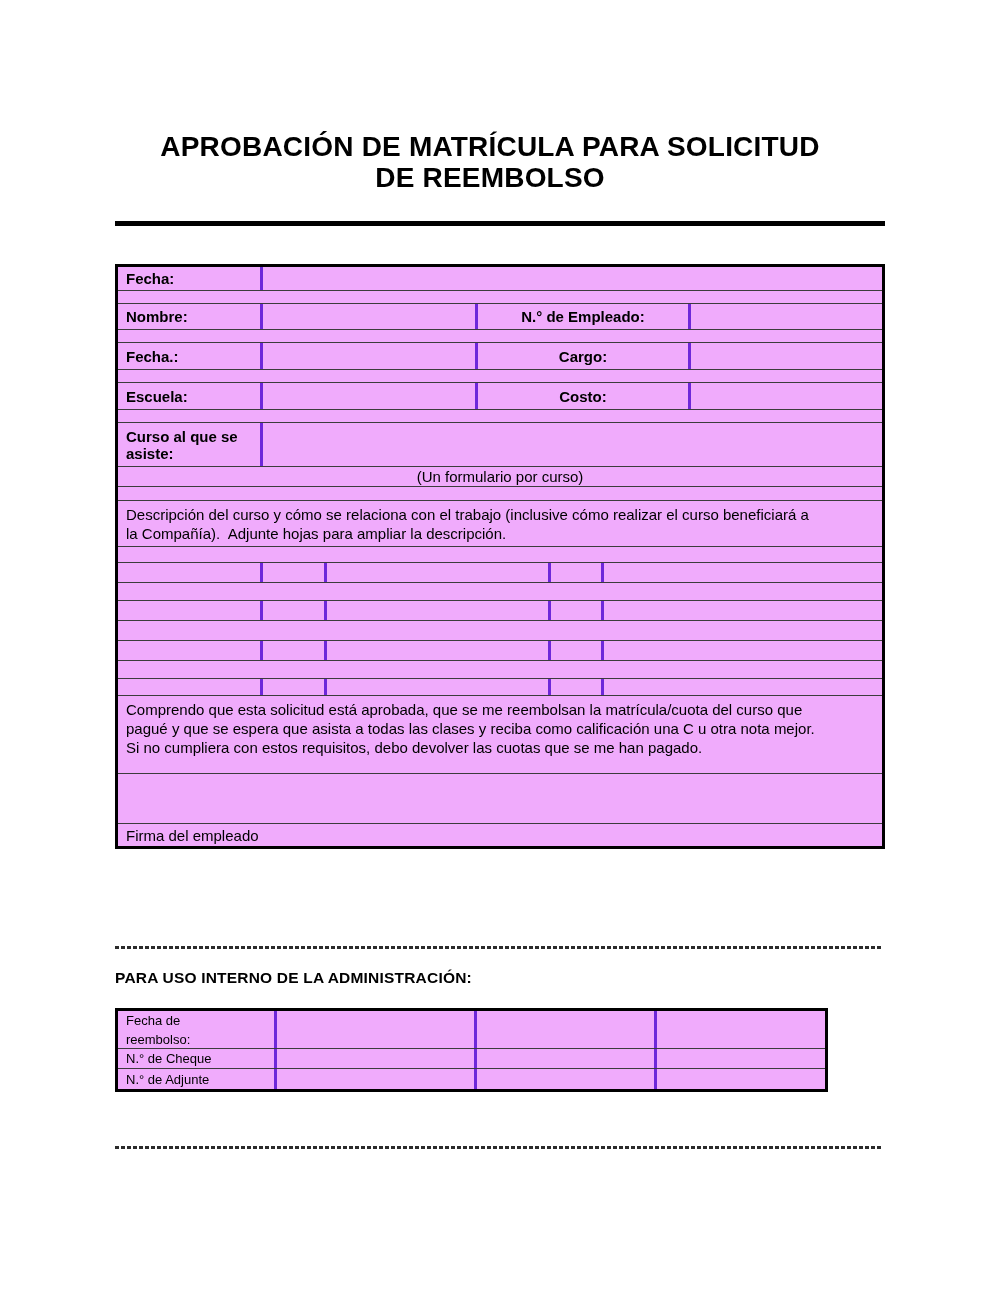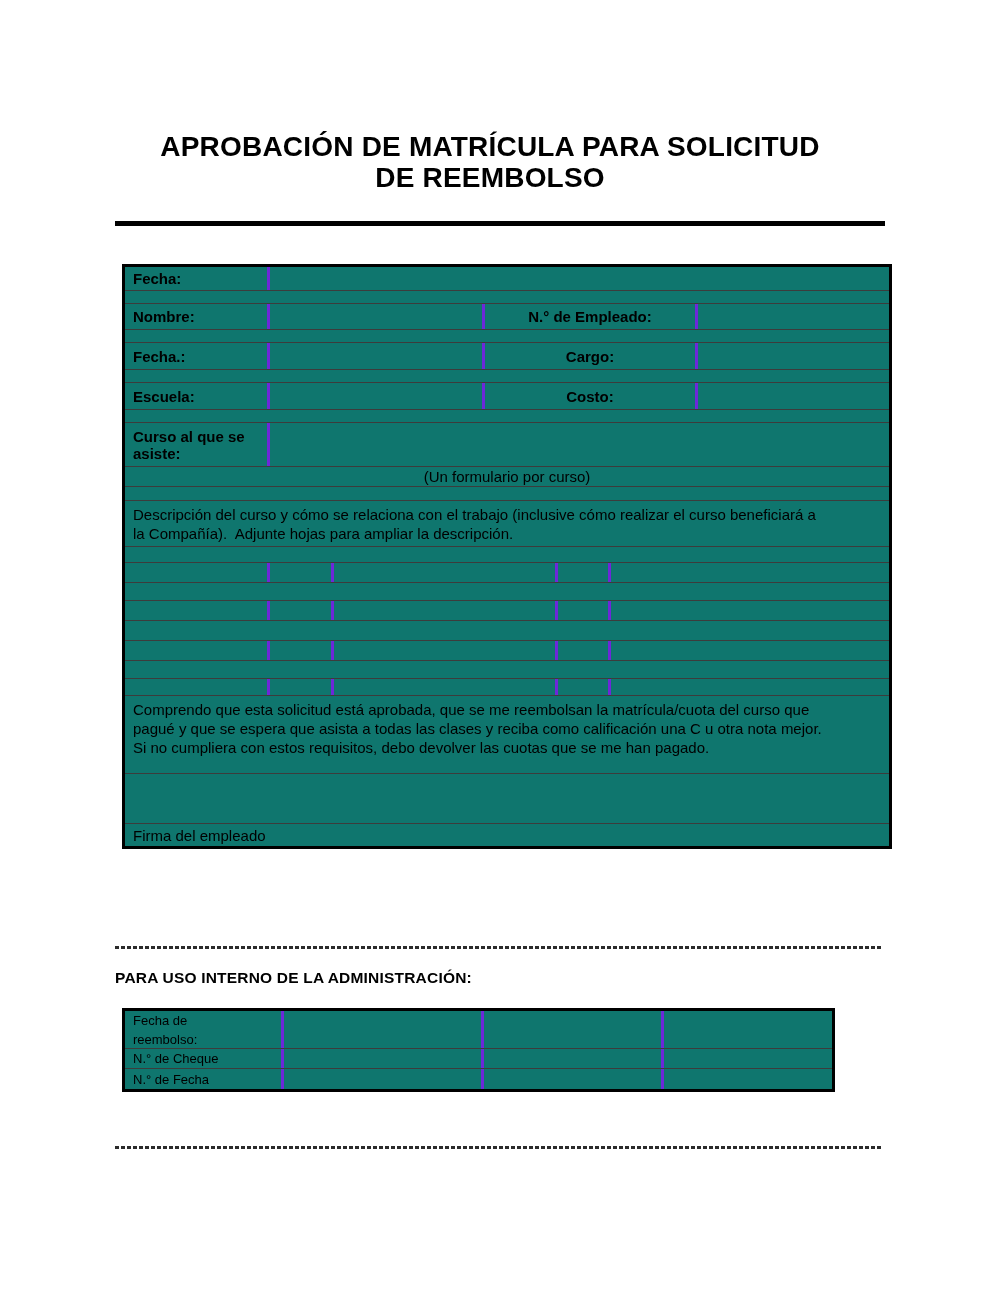--- a/index.html
+++ b/index.html
@@ -15,22 +15,22 @@
     letter-spacing:0.2px;
   }
   .thick-rule {
     position:absolute; top:221px; left:115px; width:770px; height:5px;
     background:#000;
   }
 
   
   .tbl {
     position:absolute; box-sizing:border-box;
-    border:3px solid #000; background:#0f766e;
-    display:flex; flex-direction:column;margin-left:7px;
+    border:3px solid #000; background:#f0abfc;
+    display:flex; flex-direction:column;
   }
   .row { display:flex; box-sizing:border-box; width:100%; }
   .row.bb { border-bottom:1px solid #3c3c3c; }
   .cell {
     box-sizing:border-box; display:flex; align-items:center;
     padding:1px 8px; overflow:hidden;
   }
   .cell.bl { border-left:3px solid #6d28d9; }
   .lbl { font-size:15px; font-weight:bold; }
   .reg { font-size:15px; font-weight:normal; }
@@ -210,21 +210,21 @@
       <div class="cell bl aw3"></div>
       <div class="cell bl flex1"></div>
     </div>
     <div class="row bb ah20">
       <div class="cell aw1 admin-lbl">N.° de Cheque</div>
       <div class="cell bl aw2"></div>
       <div class="cell bl aw3"></div>
       <div class="cell bl flex1"></div>
     </div>
     <div class="row ah20">
-      <div class="cell aw1 admin-lbl">N.° de Fecha</div>
+      <div class="cell aw1 admin-lbl">N.° de Adjunte</div>
       <div class="cell bl aw2"></div>
       <div class="cell bl aw3"></div>
       <div class="cell bl flex1"></div>
     </div>
   </div>
 
   <div class="dashed dash2"></div>
 
 </div>
 

